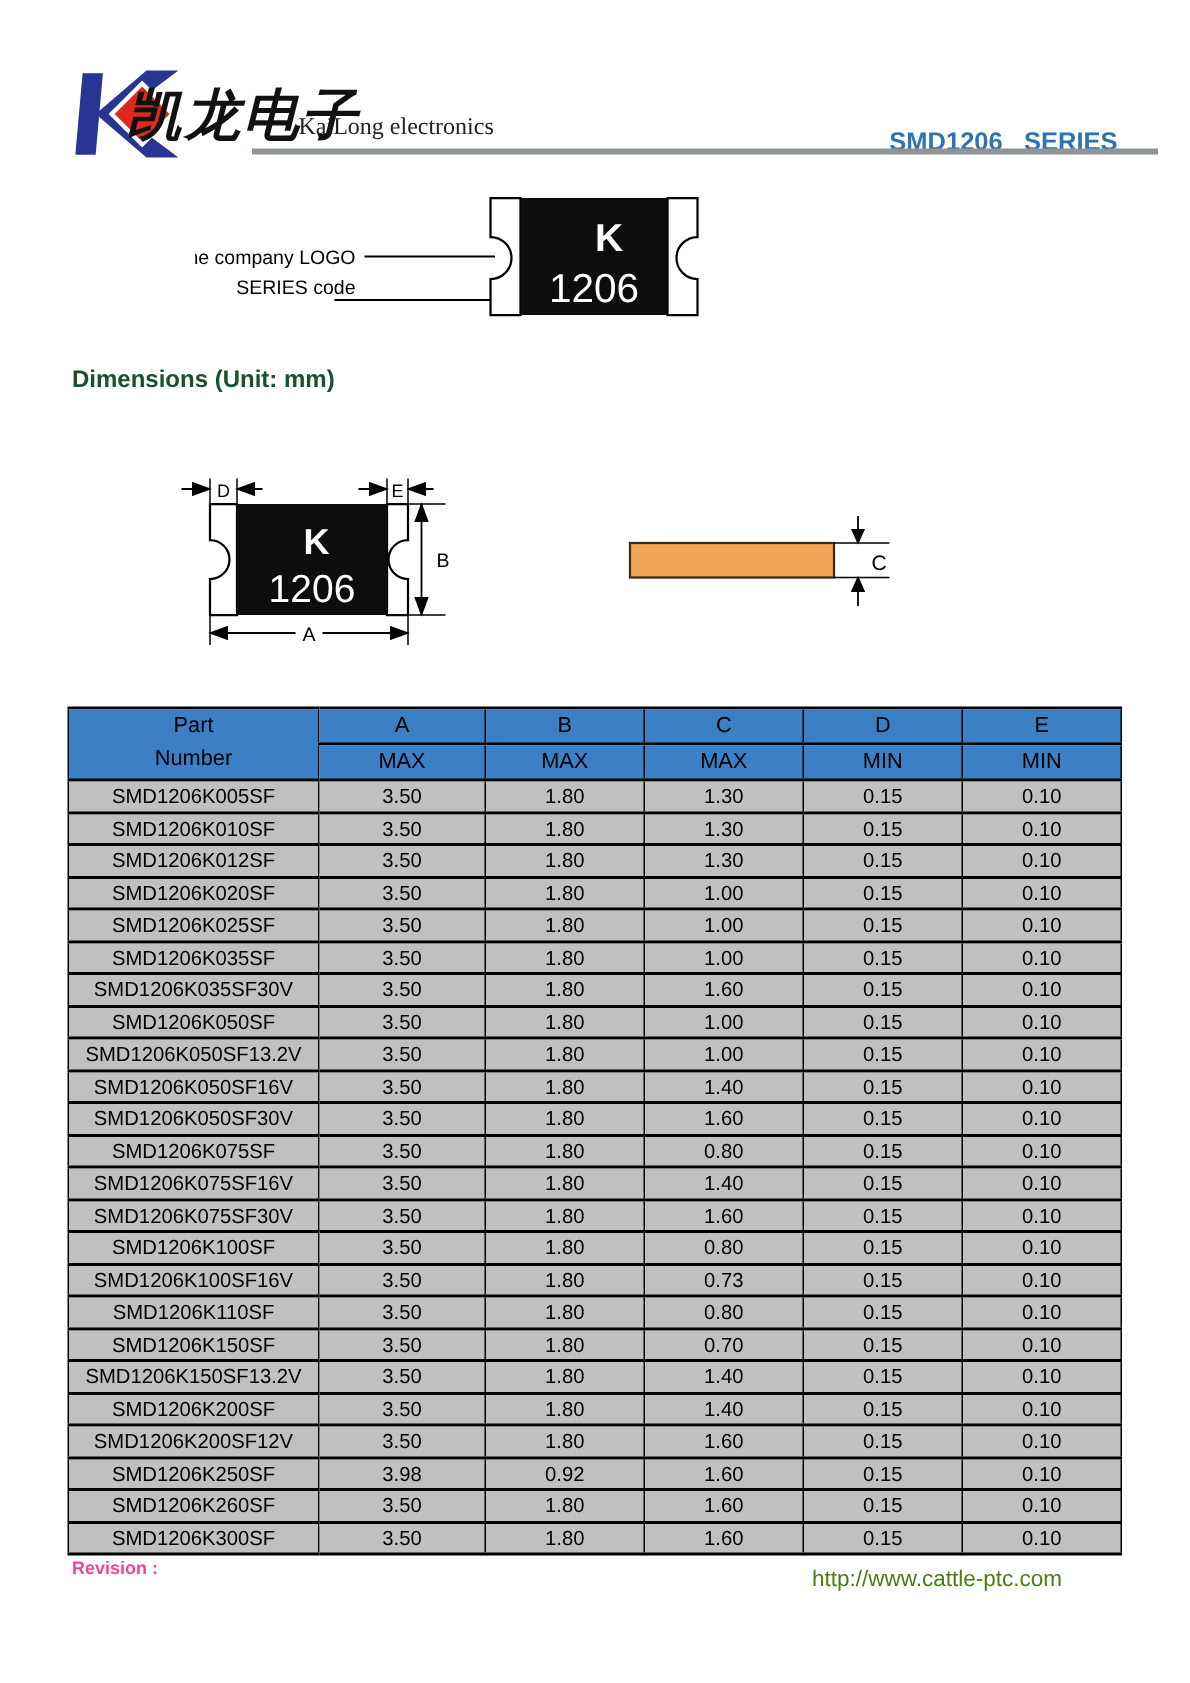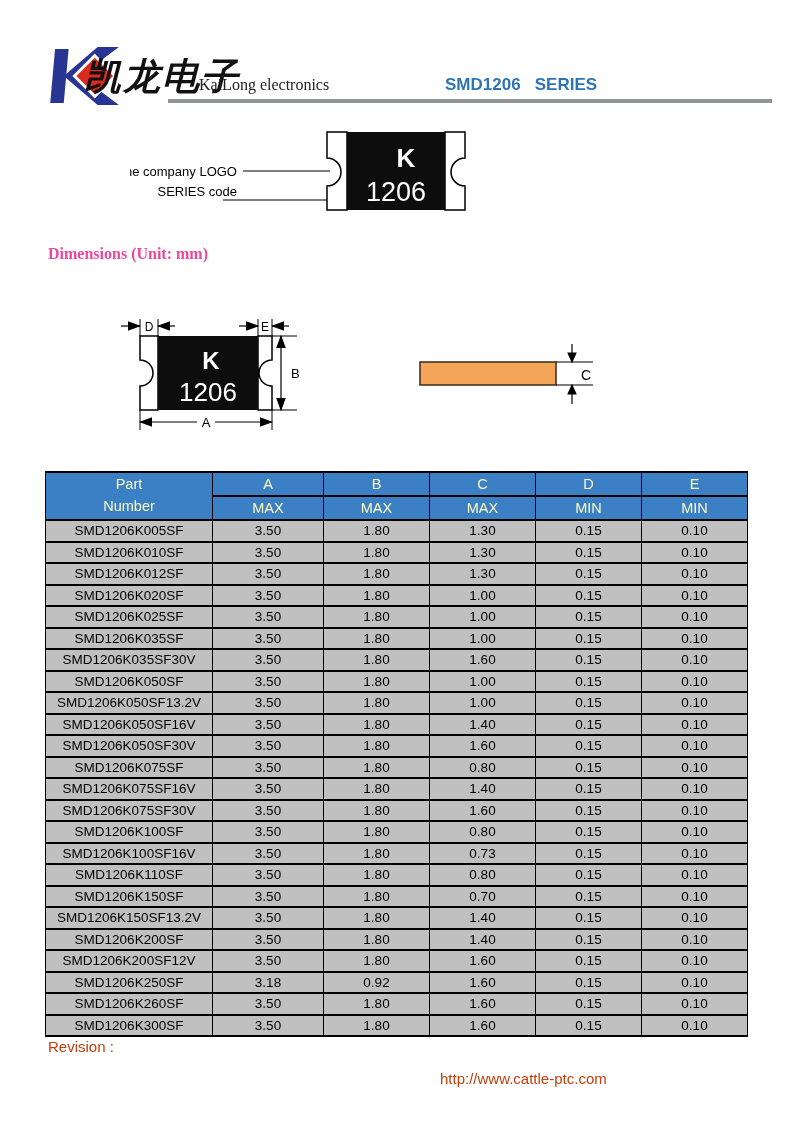--- a/index.html
+++ b/index.html
@@ -5,41 +5,41 @@
   html,body{margin:0;padding:0;background:#ffffff;}
   #page{position:relative;width:793px;height:1122px;background:#fff;overflow:hidden;
         font-family:"Liberation Sans",sans-serif;}
   .abs{position:absolute;}
 
   
   #brand-cn{left:84px;top:52px;font-size:37px;font-weight:bold;font-style:italic;
             color:#111;font-family:"DejaVu Sans",sans-serif;letter-spacing:2px;}
   #brand-en{left:199px;top:76px;font-size:16px;color:#222;
             font-family:"Liberation Serif",serif;}
-  #series-title{left:445px;top:75px;width:300px;text-align:left;font-size:17px;
+  #series-title{left:445px;top:85px;width:300px;text-align:right;font-size:17px;
             font-weight:bold;color:#2e74b5;white-space:pre;}
   #header-rule{left:168px;top:99px;width:604px;height:4px;background:#8f9497;}
 
   
-  #dim-heading{left:48px;top:245px;font-size:16px;font-weight:bold;color:#ec4899;font-family:Liberation Serif, serif;}
+  #dim-heading{left:48px;top:245px;font-size:16px;font-weight:bold;color:#14532d;}
 
   
   #spec-table{position:absolute;left:45px;top:471px;width:702px;
               border-collapse:collapse;table-layout:fixed;}
   #spec-table th,#spec-table td{border:1.5px solid #000;border-top-width:2px;
               border-bottom-width:2px;padding:0;text-align:center;vertical-align:middle;
               font-weight:normal;overflow:hidden;white-space:nowrap;}
-  #spec-table thead th{background:#3b80c4;color:#fef9c3;font-size:14.5px;height:22px;}
+  #spec-table thead th{background:#3b80c4;color:#000000;font-size:14.5px;height:22px;}
   #spec-table thead th.part-hd{font-size:14.5px;line-height:1.5;}
   #spec-table tbody td{background:#c0c0c0;color:#000;font-size:13.5px;height:19.5px;}
 
   
-  #footer-revision{left:48px;top:1038px;font-size:15px;color:#c2410c;}
-  #footer-url{left:440px;top:1070px;width:268px;font-size:15px;
-              color:#c2410c;text-decoration:none;display:block;}
+  #footer-revision{left:48px;top:1038px;font-size:12px;color:#ec4899;font-weight:bold;}
+  #footer-url{left:440px;top:1044px;width:268px;text-align:right;font-size:15px;
+              color:#4d7c0f;text-decoration:none;display:block;}
 
   svg text{font-family:"Liberation Sans",sans-serif;}
 </style>
 </head>
 <body>
 
 <div id="page">
 
   <svg class="abs" style="left:43px;top:46px" width="88" height="60" viewBox="0 0 90 62">
     <polygon points="12,3 26,3 21,59 7,59" fill="#283593"></polygon>
@@ -317,21 +317,21 @@
         <tr>
           <td>SMD1206K200SF12V</td>
           <td>3.50</td>
           <td>1.80</td>
           <td>1.60</td>
           <td>0.15</td>
           <td>0.10</td>
         </tr>
         <tr>
           <td>SMD1206K250SF</td>
-          <td>3.18</td>
+          <td>3.98</td>
           <td>0.92</td>
           <td>1.60</td>
           <td>0.15</td>
           <td>0.10</td>
         </tr>
         <tr>
           <td>SMD1206K260SF</td>
           <td>3.50</td>
           <td>1.80</td>
           <td>1.60</td>

